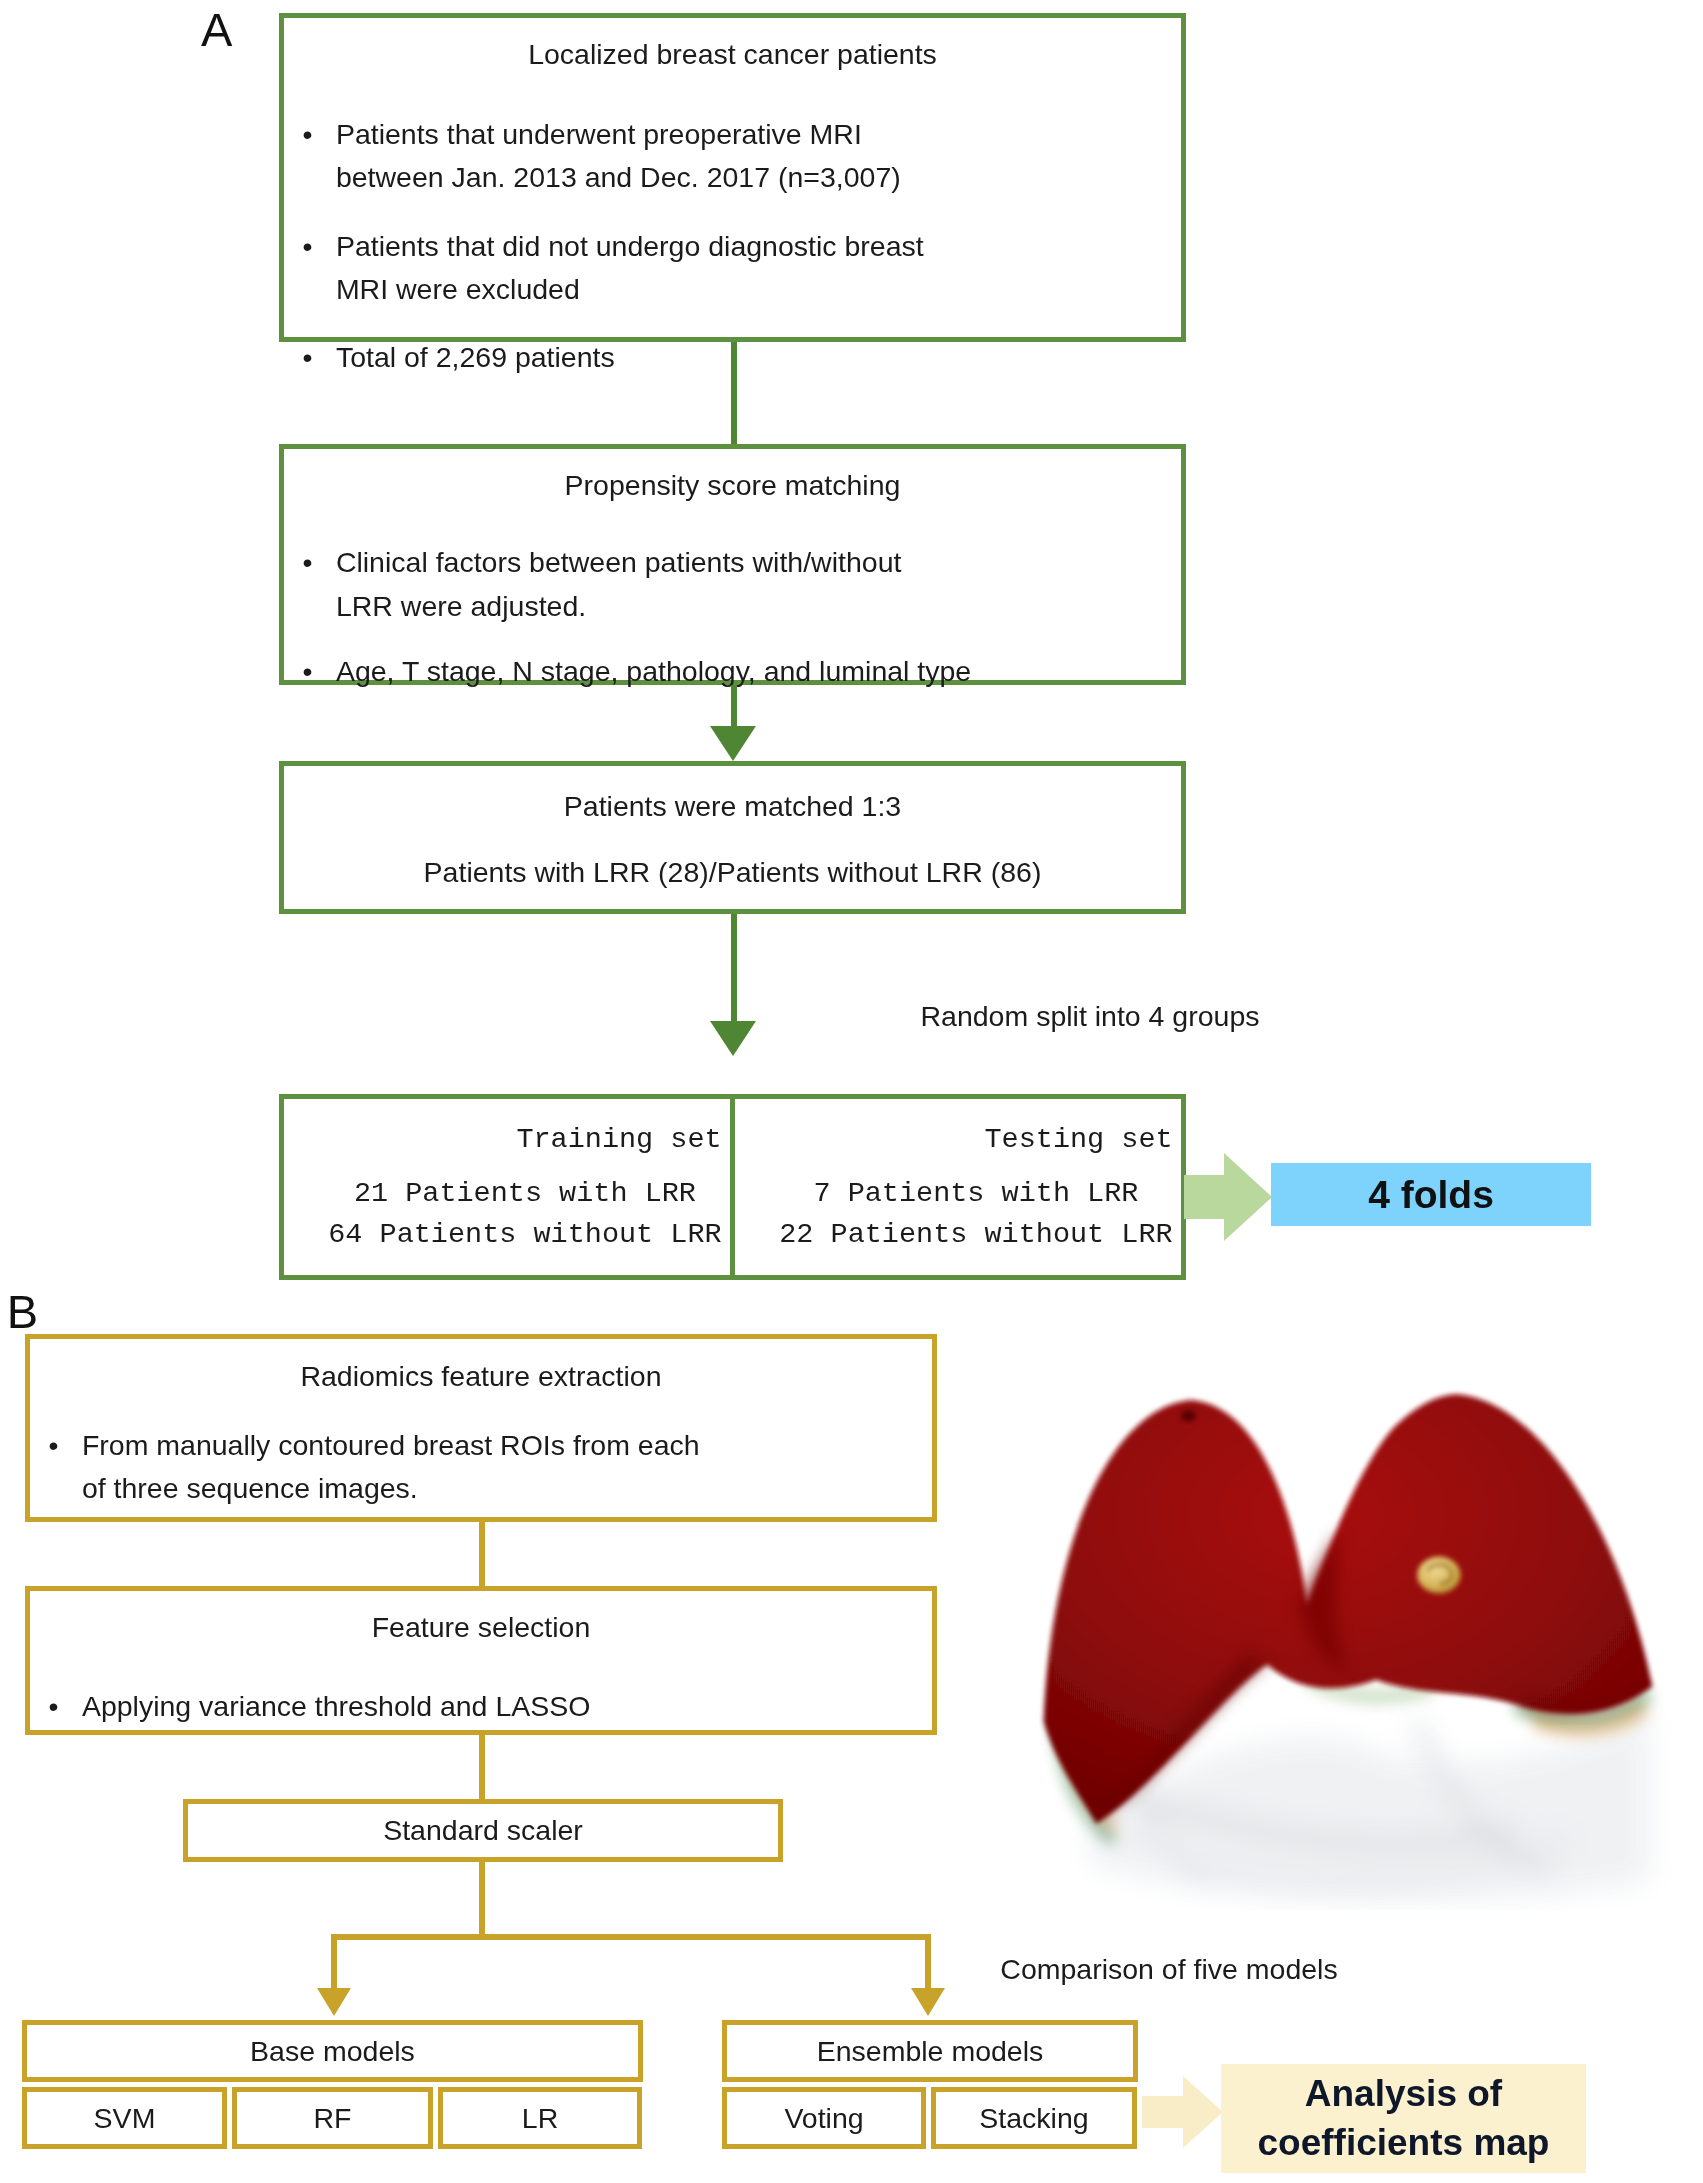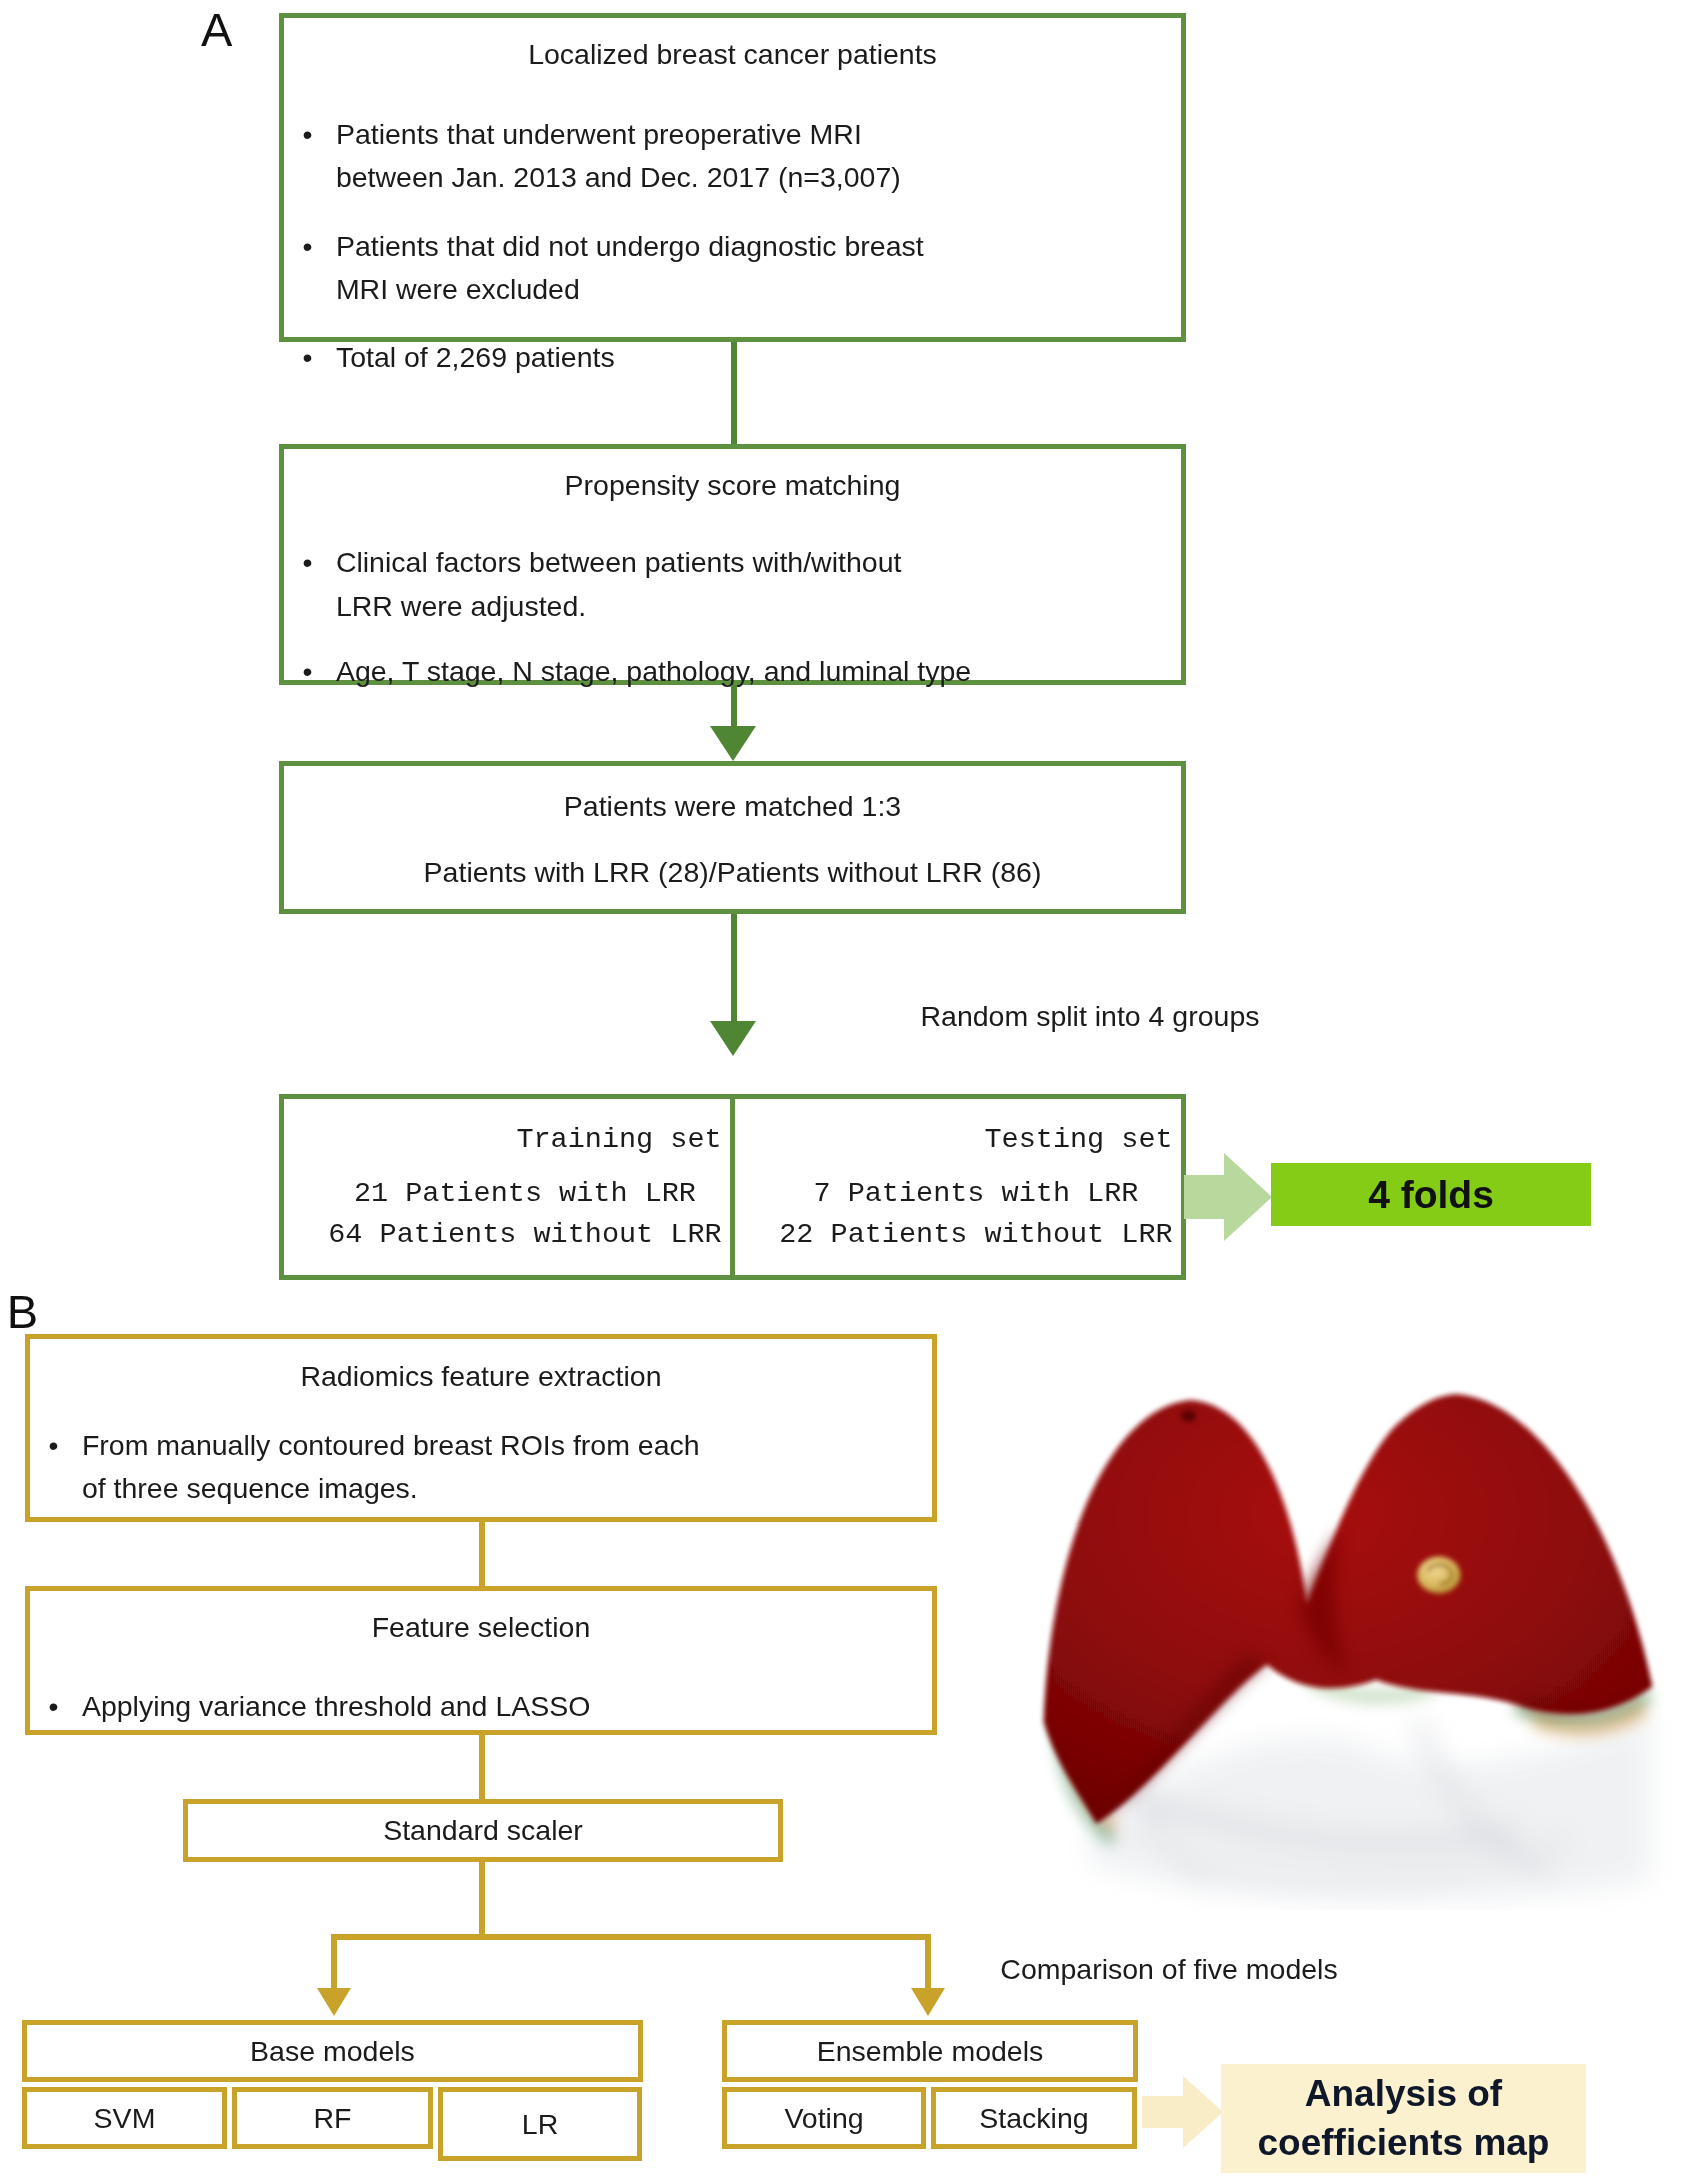--- a/index.html
+++ b/index.html
@@ -18,21 +18,21 @@
   .multiline{white-space:pre-line;}
   
   .vline-g{position:absolute;width:5.9px;background:#4f8634;}
   .vline-y{position:absolute;width:5.9px;background:#c9a22a;}
   .hline-y{position:absolute;height:5.9px;background:#c9a22a;}
   .arrowhead-g{position:absolute;width:0;height:0;border-left:23.5px solid transparent;border-right:23.5px solid transparent;border-top:35px solid #4f8634;}
   .arrowhead-y{position:absolute;width:0;height:0;border-left:17.6px solid transparent;border-right:17.6px solid transparent;border-top:28.5px solid #c9a22a;}
   .block-arrow-shaft{position:absolute;}
   .block-arrow-head{position:absolute;width:0;height:0;}
   
-  .folds-box{position:absolute;background:#84cc16;display:flex;align-items:center;justify-content:center;
+  .folds-box{position:absolute;background:#7dd3fc;display:flex;align-items:center;justify-content:center;
     font-size:39px;font-weight:bold;color:#111;}
   .analysis-box{position:absolute;background:#fcf1cf;display:flex;align-items:center;justify-content:center;
     font-size:37px;font-weight:bold;color:#0f172a;text-align:center;line-height:1.32;}
   
   .set-box{display:flex;flex-direction:column;align-items:flex-end;justify-content:space-between;
     padding:22px 8.4px 20px 8.4px;font-family:Liberation Mono, monospace;}
   .set-values{font-size:28.5px;text-align:center;line-height:1.42;}
   .center-box{display:flex;align-items:center;justify-content:center;font-size:28.5px;}
   .label-float{position:absolute;font-size:28.5px;text-align:center;}
 </style>
@@ -145,21 +145,21 @@
 
   <div class="ybox center-box" style="left:22px;top:2020px;width:621px;height:62px;">
     <span>Base models</span>
   </div>
   <div class="ybox center-box" style="left:22px;top:2087px;width:205px;height:62px;">
     <span>SVM</span>
   </div>
   <div class="ybox center-box" style="left:232px;top:2087px;width:201px;height:62px;">
     <span>RF</span>
   </div>
-  <div class="ybox center-box" style="left:438px;top:2087px;width:204px;height:74px;">
+  <div class="ybox center-box" style="left:438px;top:2087px;width:204px;height:62px;">
     <span>LR</span>
   </div>
 
   <div class="ybox center-box" style="left:722px;top:2020px;width:416px;height:62px;">
     <span>Ensemble models</span>
   </div>
   <div class="ybox center-box" style="left:722px;top:2087px;width:204px;height:62px;">
     <span>Voting</span>
   </div>
   <div class="ybox center-box" style="left:931px;top:2087px;width:206px;height:62px;">

